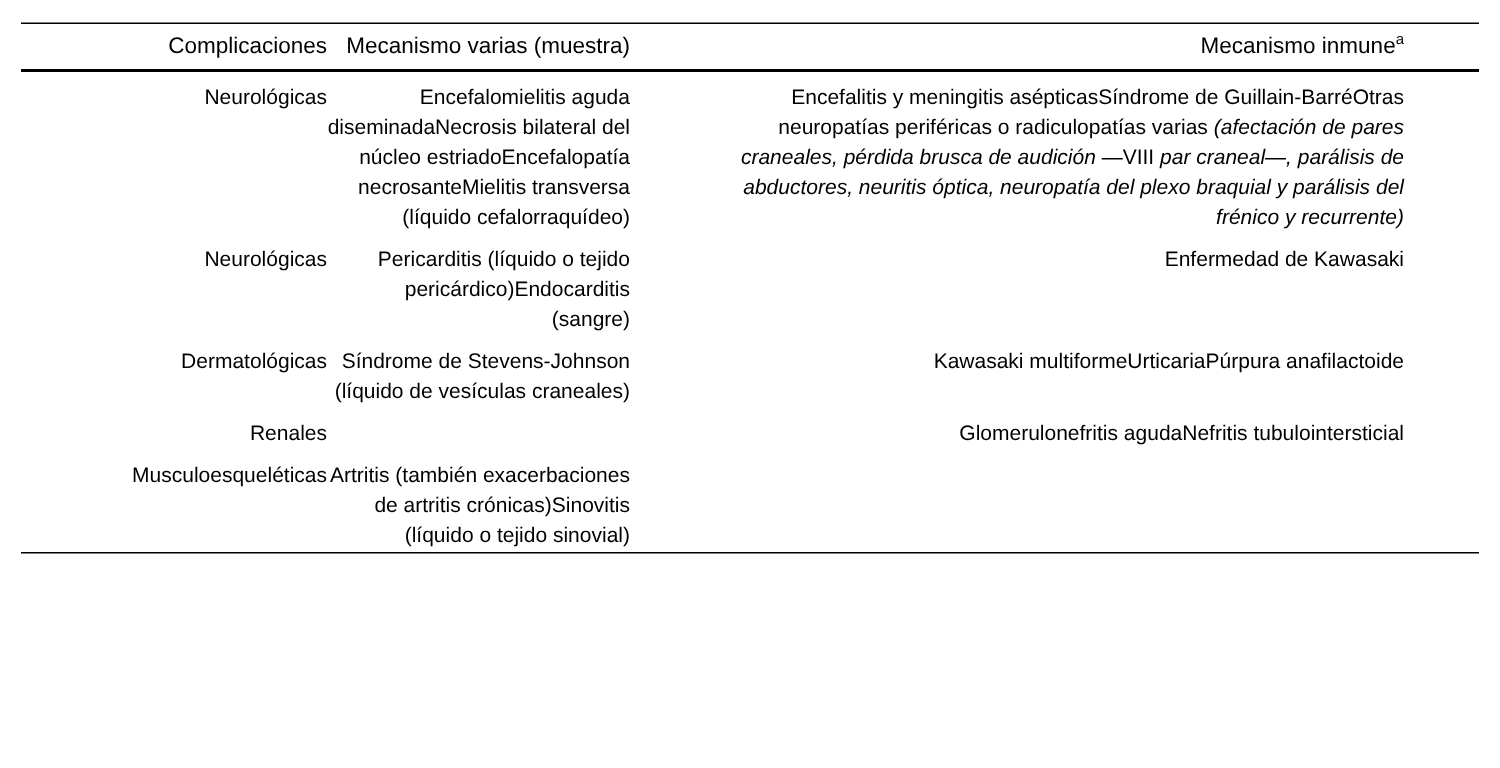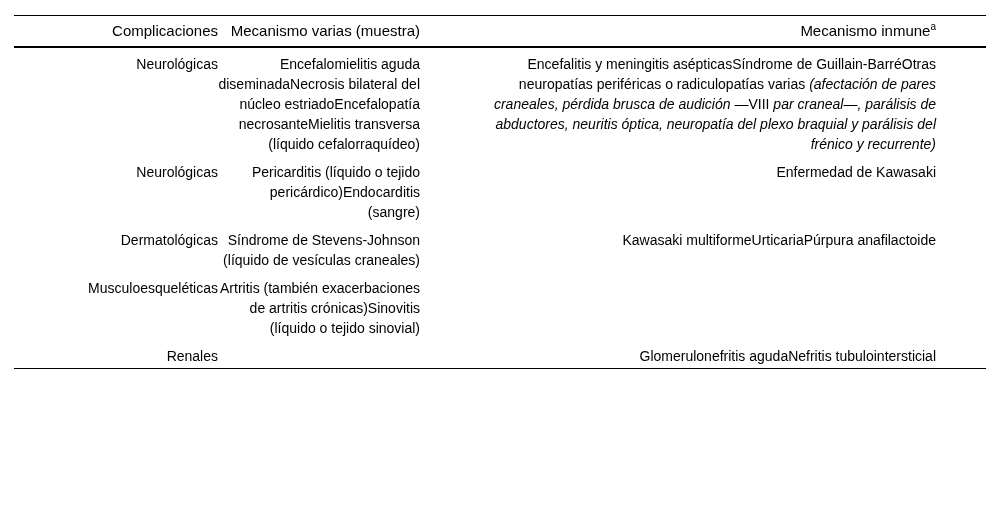--- a/index.html
+++ b/index.html
@@ -81,24 +81,24 @@
         <td class="col1">Neurológicas</td>
         <td class="col2">Pericarditis (líquido o tejido pericárdico)Endocarditis (sangre)</td>
         <td class="col3">Enfermedad de Kawasaki</td>
       </tr>
       <tr>
         <td class="col1">Dermatológicas</td>
         <td class="col2">Síndrome de Stevens-Johnson (líquido de vesículas craneales)</td>
         <td class="col3">Kawasaki multiformeUrticariaPúrpura anafilactoide</td>
       </tr>
       <tr>
+        <td class="col1">Renales</td>
+        <td class="col2"></td>
+        <td class="col3">Glomerulonefritis agudaNefritis tubulointersticial</td>
+      </tr>
+      <tr>
         <td class="col1">Musculoesqueléticas</td>
         <td class="col2">Artritis (también exacerbaciones de artritis crónicas)Sinovitis (líquido o tejido sinovial)</td>
         <td class="col3"></td>
-      </tr>
-      <tr>
-        <td class="col1">Renales</td>
-        <td class="col2"></td>
-        <td class="col3">Glomerulonefritis agudaNefritis tubulointersticial</td>
       </tr>
     </tbody>
   </table>
 </div>
 
 </body></html>

